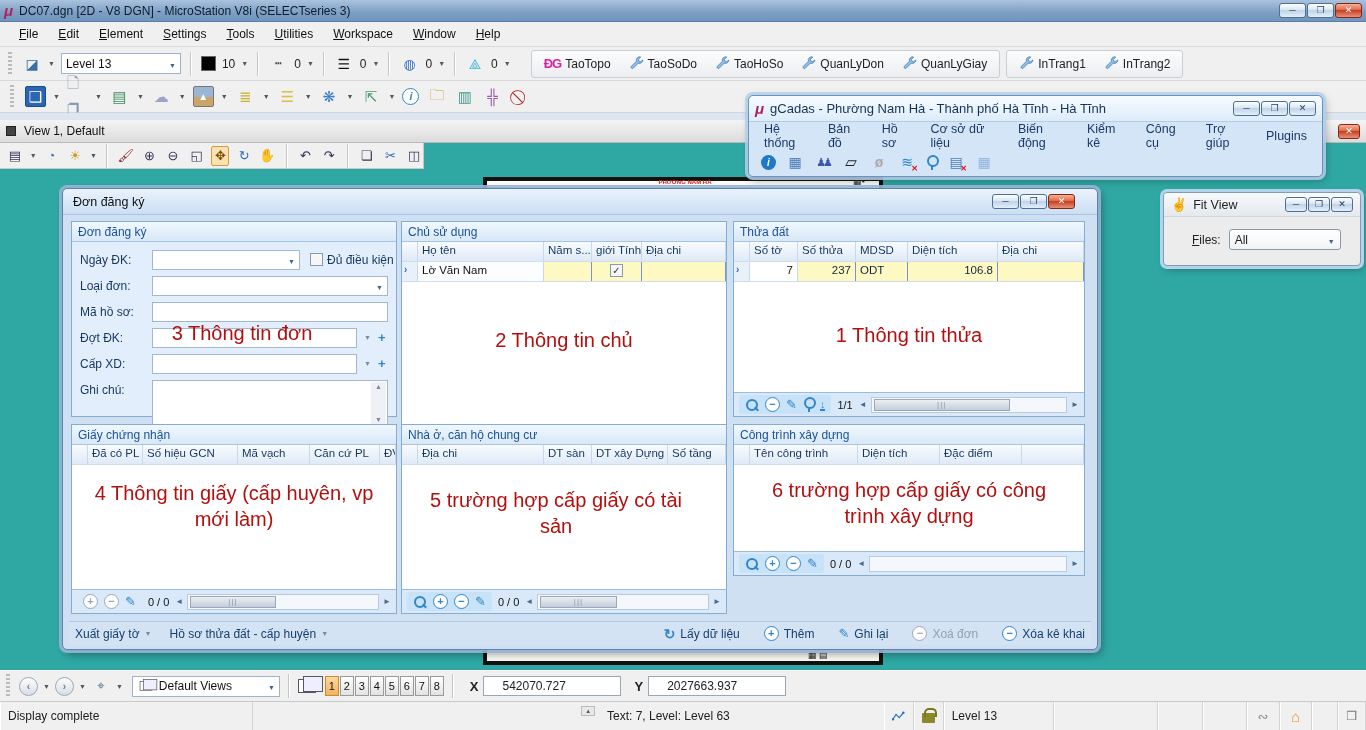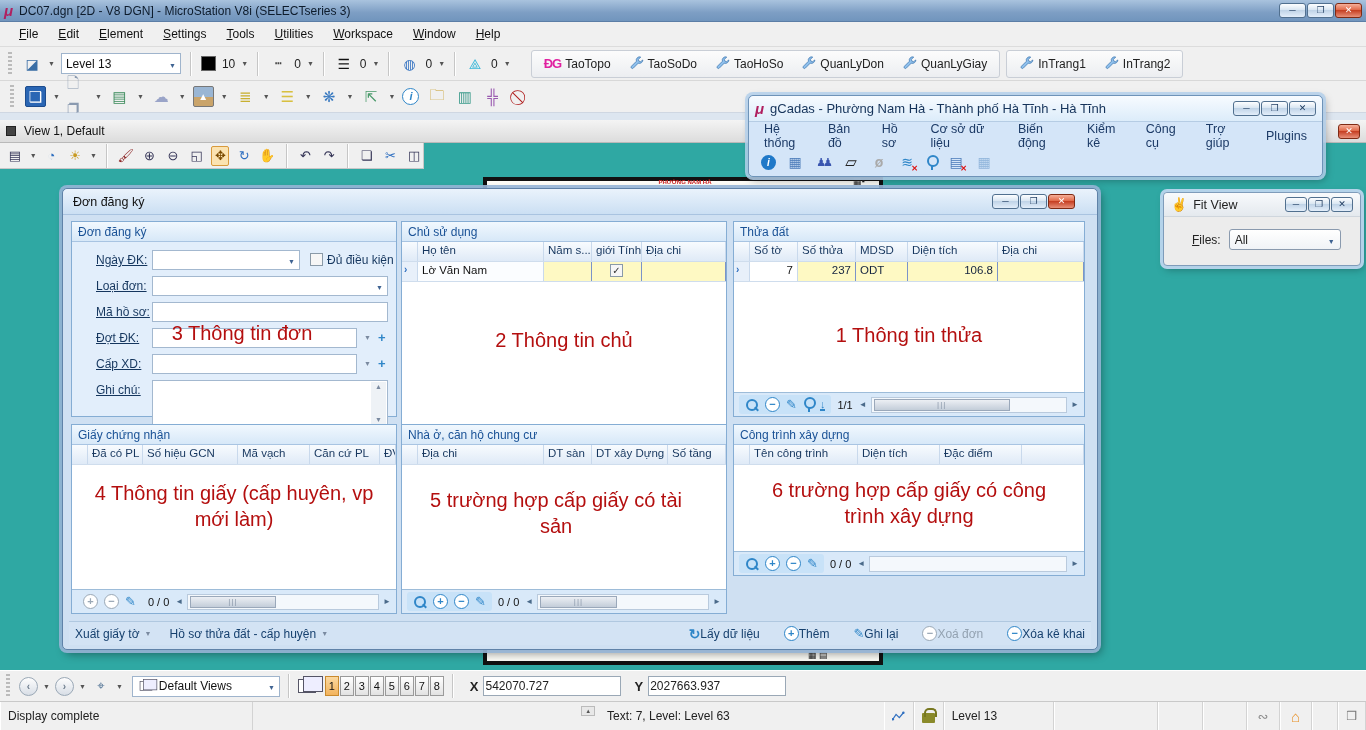--- a/index.html
+++ b/index.html
@@ -104,21 +104,21 @@
   
   .dlg{left:62px;top:188px;width:1036px;height:462px;background:#cfe0f2;border:1px solid #5f82a8;
        border-radius:5px;box-shadow:0 0 0 3px rgba(150,181,214,.9),3px 4px 10px rgba(0,0,0,.4);}
   .dtitle{height:26px;background:linear-gradient(#eaf3fc,#cbdff3);border-bottom:1px solid #a9c3e0;
           border-radius:5px 5px 0 0;display:flex;align-items:center;padding:0 10px;font-size:12.5px;color:#101010;}
   .dbtns{margin-left:auto;display:flex;}
   .panel{position:absolute;background:#fff;border:1px solid #85aDd4;border:1px solid #85add4;}
   .phead{height:20px;background:linear-gradient(#f1f8fe,#d7e8f8);border-bottom:1px solid #a8c4e2;
          color:#1a5296;font-size:12px;display:flex;align-items:center;padding-left:6px;}
   .formbody{position:absolute;left:0;top:20px;right:0;bottom:0;background:#e2eefb;}
-  .flabel{position:absolute;left:24px;font-size:12px;color:#15365e;line-height:20px;text-decoration:underline;}
+  .flabel{position:absolute;left:8px;font-size:12px;color:#15365e;line-height:20px;}
   .fld{position:absolute;height:20px;background:#fff;border:1px solid #a3b8cf;display:flex;align-items:center;padding:0 4px;font-size:12px;}
   .plusbtn{color:#2f86c8;font-weight:bold;font-size:13px;line-height:1;}
   .plusbtn::before{content:"+";}
   .minicaret{font-size:7px;color:#7a8aa0;}
   .minicaret::before{content:"▼";}
   .cb{width:13px;height:13px;border:1px solid #8a9aa8;background:#f6f6f6;display:inline-flex;align-items:center;justify-content:center;font-size:10px;color:#333;flex:0 0 auto;}
   .cb.checked::before{content:"✓";}
   .cblabel{font-size:12px;color:#15365e;}
   .ta{position:absolute;background:#fff;border:1px solid #a3b8cf;}
   .tascroll{position:absolute;right:1px;top:1px;bottom:1px;width:15px;background:#eef2f6;display:flex;flex-direction:column;justify-content:space-between;align-items:center;padding:1px 0;font-size:7px;color:#7a8aa0;}
@@ -142,21 +142,21 @@
   .sarrow.l::before{content:"◄";}
   .sarrow.r::before{content:"►";}
   .strack{flex:1;height:16px;background:#f4f8fc;border:1px solid #b9cadd;position:relative;}
   .sthumb{position:absolute;top:1px;bottom:1px;left:2px;background:linear-gradient(#eceff4,#c3cdd9);
           border:1px solid #9aa8ba;display:flex;align-items:center;justify-content:center;color:#8a98aa;font-size:8px;}
   .sthumb::before{content:"|||";letter-spacing:1px;}
 
   .dfooter{position:absolute;left:6px;right:6px;bottom:4px;height:24px;background:#d3e3f4;border-top:1px solid #b0c8e0;
            display:flex;align-items:center;padding:0 6px;gap:18px;font-size:12px;color:#16406e;}
   .fmenu{display:flex;align-items:center;gap:5px;}
-  .fbtn{display:flex;align-items:center;margin-left:6px;}
+  .fbtn{display:flex;align-items:center;gap:5px;margin-left:6px;}
   .fbtn.disabled{color:#93a2b1;}
 
   
   .fitview{left:1163px;top:192px;width:198px;height:74px;background:#ececec;border:1px solid #7f9cba;border-radius:4px;
            box-shadow:0 0 0 3px rgba(188,214,238,.95),2px 3px 8px rgba(0,0,0,.35);}
   .fvtitle{height:24px;display:flex;align-items:center;gap:6px;padding:0 7px;font-size:12.5px;color:#222;
            background:linear-gradient(#f8fafc,#e4e9ee);border-bottom:1px solid #cfd6dd;border-radius:4px 4px 0 0;}
   .fvhand{color:#8a8f96;font-size:13px;}
   .fvhand::before{content:"✌";}
   .fvrow{display:flex;align-items:center;gap:8px;padding:12px 0 0 28px;}
@@ -167,21 +167,21 @@
 
   
   .bottombar{left:0;top:670px;width:1366px;height:31px;background:#f0f0f0;border-top:1px solid #fff;
              display:flex;align-items:center;padding-left:6px;gap:5px;}
   .navcirc{width:19px;height:19px;border-radius:50%;border:1px solid #9aa8b6;background:linear-gradient(#fdfdfd,#d8dee6);
            display:inline-flex;align-items:center;justify-content:center;color:#6d7c8c;font-size:10px;font-weight:bold;}
   .numbtn{width:14px;height:20px;border:1px solid #9a9a9a;background:linear-gradient(#fff,#e2e2e2);
           display:inline-flex;align-items:center;justify-content:center;font-size:11px;color:#111;}
   .numbtn.on{background:linear-gradient(#fbd9a0,#f2b35c);border-color:#c98a2e;}
   .coordlabel{font-weight:bold;font-size:13px;margin-left:8px;}
-  .coordbox{width:138px;height:20px;background:#fff;border:1px solid #9aa8b6;display:inline-flex;align-items:center;padding:0 1px;font-size:12px;color:#222;}
+  .coordbox{width:138px;height:20px;background:#fff;border:1px solid #9aa8b6;display:inline-flex;align-items:center;padding:0 18px;font-size:12px;color:#222;}
   .statusbar{left:0;top:701px;width:1366px;height:29px;background:#f0f0f0;border-top:1px solid #c9c9c9;
              display:flex;align-items:center;font-size:12px;color:#222;}
   .scell{height:100%;display:flex;align-items:center;padding:0 8px;border-right:1px solid #d3d3d3;box-shadow:inset 1px 0 0 #fff;}
   .lockic{position:relative;width:13px;height:10px;background:#8a8a2a;border-radius:1px;margin-top:4px;}
   .lockic::before{content:"";position:absolute;left:2px;top:-5px;width:9px;height:7px;border:2px solid #77771f;border-bottom:none;border-radius:5px 5px 0 0;}
   .homeic{color:#e8922a;font-size:15px;}
   .homeic::before{content:"⌂";}
   .tabmark{width:14px;height:10px;border:1px solid #bbb;background:#e8e8e8;display:flex;align-items:center;justify-content:center;font-size:6px;color:#555;margin:0 4px 10px 4px;}
   .tabmark::before{content:"▲";}
 

